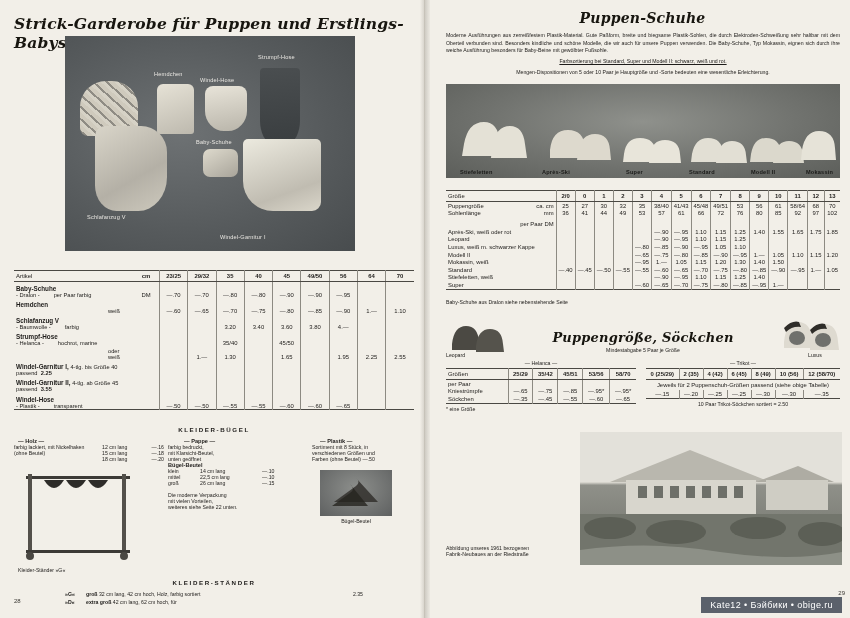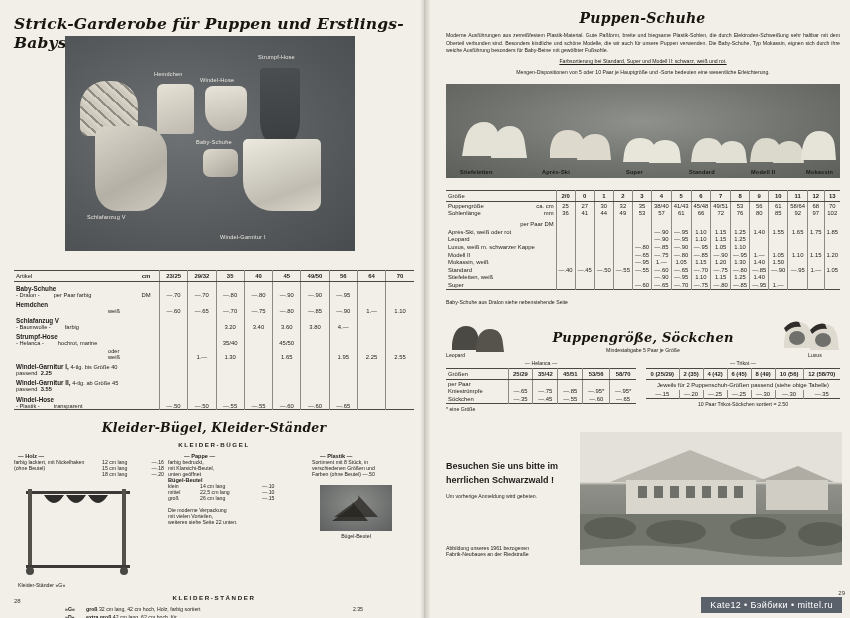--- a/index.html
+++ b/index.html
@@ -213,21 +213,20 @@
             <td class="num vl sub">—.60</td>
             <td class="num vl sub">—.65</td>
             <td class="num vl sub"></td>
             <td class="num vl sub"></td>
           </tr>
         </tbody>
     </table>
   </div>
 
   <div style="position:absolute;left:14px;top:420px;width:400px;">
-    <div class="script-title center" style="font-size:12.5px;">Kleider-Bügel, Kleider-Ständer</div>
     <div class="caps center" style="margin-top:6px;">KLEIDER-BÜGEL</div>
 
     <div style="display:flex;gap:4px;margin-top:5px;">
 
       <div style="width:150px;">
         <div class="small" style="font-weight:700;padding-left:4px;">— Holz —</div>
         <div style="display:flex;">
           <div style="width:88px;">
             <div class="tiny">farbig lackiert, mit Nickelhaken</div>
             <div class="tiny">(ohne Beutel)</div>
@@ -688,25 +687,20 @@
               <td class="num sub vl">—.30</td>
               <td class="num sub vl">—.30</td>
               <td class="num sub vl">—.35</td>
             </tr>
           </tbody>
         </table>
       <div class="tiny center" style="margin-top:2px;">10 Paar Trikot-Söckchen sortiert = 2.50</div>
     </div>
   </div>
 
-  <div style="position:absolute;left:16px;top:460px;width:160px;">
-    <div style="font-size:9px;font-weight:700;line-height:1.55;">Besuchen Sie uns bitte im</div>
-    <div style="font-size:9px;font-weight:700;line-height:1.55;">herrlichen Schwarzwald !</div>
-    <div class="tiny" style="margin-top:5px;">Um vorherige Anmeldung wird gebeten.</div>
-  </div>
 
   <div class="photo" style="position:absolute;left:150px;top:432px;width:262px;height:133px;
               background:linear-gradient(180deg,#e9e7e0 0%,#d6d4cc 38%,#8f9089 40%,#6e7068 100%);">
     <svg width="262" height="133">
       <rect x="0" y="0" width="262" height="50" fill="#e3e1da"></rect>
       <path d="M30 50 L110 18 L190 50 z" fill="#b9b7ae"></path>
       <rect x="46" y="48" width="130" height="34" fill="#d8d6cd"></rect>
       <g fill="#6e7069">
         <rect x="58" y="54" width="9" height="12"></rect>
           <rect x="74" y="54" width="9" height="12"></rect>
@@ -731,13 +725,13 @@
 
   <div style="position:absolute;left:16px;top:545px;width:140px;">
     <div class="tiny">Abbildung unseres 1961 bezogenen</div>
     <div class="tiny">Fabrik-Neubaues an der Riedstraße</div>
   </div>
 
   <div class="pageno" style="right:10px;bottom:22px;">29</div>
 </div>
 
 <div class="gutter"></div>
-<div class="watermark">Kate12 • Бэйбики • mittel.ru</div>
+<div class="watermark">Kate12 • Бэйбики • obige.ru</div>
 
 </body></html>

